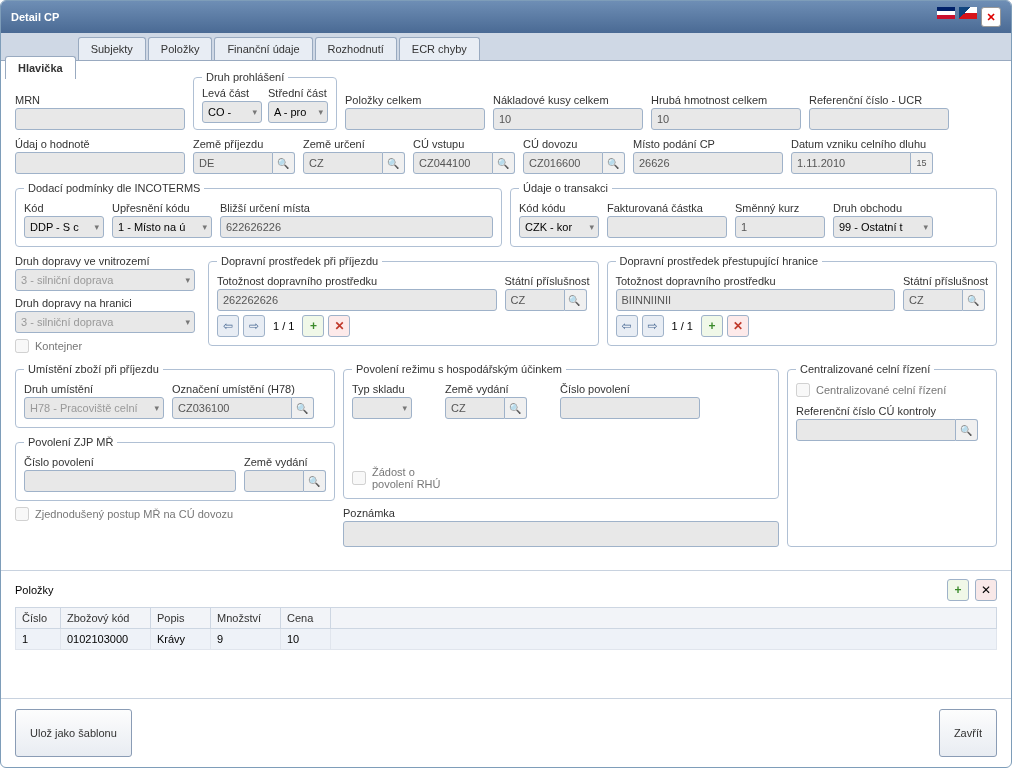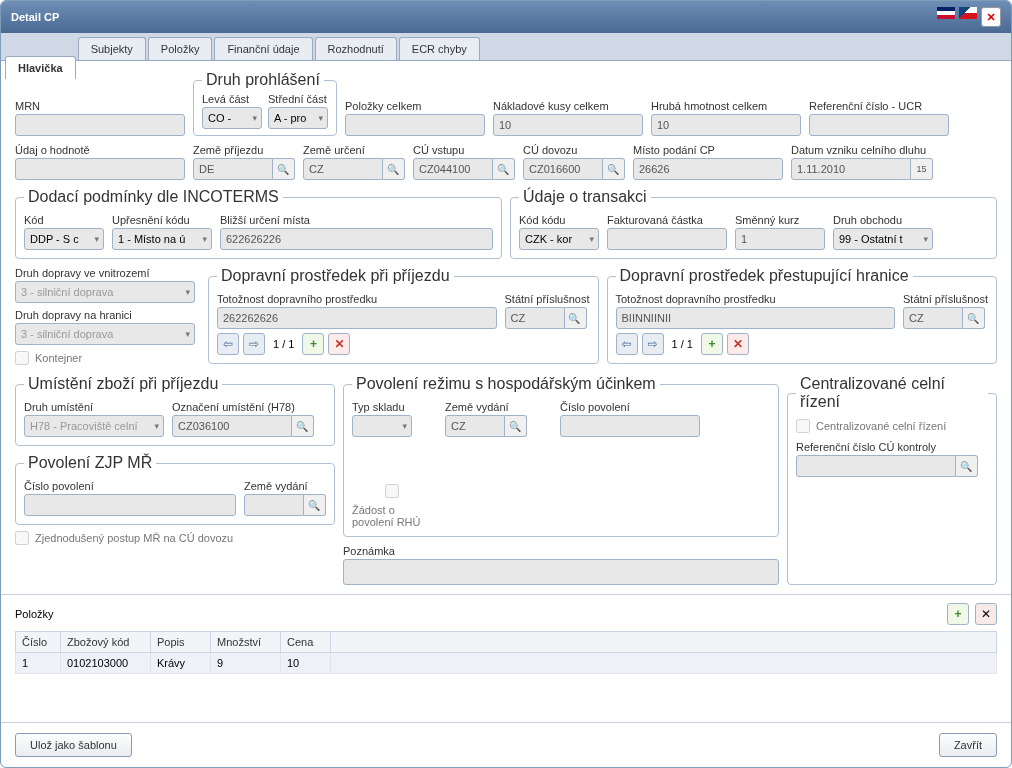--- a/index.html
+++ b/index.html
@@ -21,36 +21,36 @@
 .field input, .field select, .combo { height: 22px; border: 1px solid #9fb2c9; border-radius: 3px; padding: 2px 5px; background: #fff; font-size: 11px; }
 .field input[readonly], .readonly { background: #e8e8e8; color: #555; }
 .combo { display: flex; align-items: center; background: #e8e8e8; position: relative; padding-right: 18px; }
 .combo::after { content: "▾"; position: absolute; right: 4px; color: #777; font-size: 9px; }
 .lookup { display: flex; }
 .lookup input { border-radius: 3px 0 0 3px; }
 .lookup .mag { width: 22px; height: 22px; border: 1px solid #9fb2c9; border-left: none; border-radius: 0 3px 3px 0; background: #f0f0f0; display: flex; align-items: center; justify-content: center; cursor: pointer; }
 .mag::before { content: "🔍"; font-size: 10px; filter: grayscale(0.3); }
 .cal { width: 22px; height: 22px; border: 1px solid #9fb2c9; border-left: none; border-radius: 0 3px 3px 0; background: #f0f0f0; display: flex; align-items: center; justify-content: center; font-size: 9px; color: #555; }
 fieldset { border: 1px solid #b0c0d4; border-radius: 4px; padding: 8px; }
-legend { color: #333; padding: 0 4px; font-size: 16px; }
+legend { color: #333; padding: 0 4px; font-size: 11px; }
 .nav-btns { display: flex; gap: 4px; align-items: center; margin-top: 4px; }
 .icon-btn { width: 22px; height: 22px; border: 1px solid #9fb2c9; border-radius: 3px; display: flex; align-items: center; justify-content: center; cursor: pointer; font-size: 12px; }
 .icon-btn.arrow { background: #e8edf4; color: #4a6a94; }
 .icon-btn.add { background: #f0f8e8; color: #3a8a2a; font-weight: bold; }
 .icon-btn.del { background: #fdeaea; color: #c0392b; font-weight: bold; }
 .icon-btn.del-big { background: #f8e8e8; }
 .checkbox-row { display: flex; align-items: center; gap: 6px; color: #777; margin-top: 6px; }
 .checkbox-row input { width: 14px; height: 14px; }
 .items-section { border-top: 1px solid #c8d2df; margin-top: 4px; padding: 8px 14px; }
 .items-header { display: flex; justify-content: space-between; align-items: center; margin-bottom: 6px; }
 table { width: 100%; border-collapse: collapse; }
 th { text-align: left; background: #f2f4f8; border: 1px solid #cdd6e2; padding: 4px 6px; font-weight: normal; color: #333; }
 td { border: 1px solid #e0e5ed; padding: 4px 6px; background: #eef2f8; }
 .footer { padding: 10px 14px; border-top: 1px solid #c8d2df; display: flex; justify-content: space-between; }
-.btn { padding: 5px 14px; border: 1px solid #8a9cb5; border-radius: 3px; background: linear-gradient(to bottom, #fdfdfd, #e8ecf2); cursor: pointer; color: #333; }
+.btn { padding: 17px 14px; border: 1px solid #8a9cb5; border-radius: 3px; background: linear-gradient(to bottom, #fdfdfd, #e8ecf2); cursor: pointer; color: #333; }
 .grey-text { color: #999; }
 .w60{width:60px}.w80{width:80px}.w90{width:90px}.w100{width:100px}.w120{width:120px}.w140{width:140px}.w150{width:150px}.w170{width:170px}.w180{width:180px}
 </style>
 </head>
 <body>
 
 <div class="window">
   <div class="titlebar">
     <span>Detail CP</span>
     <div class="titlebar-icons">
@@ -331,21 +331,21 @@
               <label>Země vydání</label>
               <div class="lookup">
                   <input class="readonly w60 grey-text" readonly="" value="CZ" style="">
                   <span class="mag"></span>
                 </div>
             </div>
             <div class="field">
               <label>Číslo povolení</label>
               <input class="readonly w140" readonly="" value="" style="">
             </div>
-            <div class="checkbox-row" style="margin-top:14px;flex-direction:column;">
+            <div class="checkbox-row" style="margin-top:14px;">
               <input type="checkbox" disabled="" style="">
               <span style="max-width:80px;">Žádost o povolení RHÚ</span>
             </div>
           </div>
         </fieldset>
         <div class="field" style="margin-top:8px;">
           <label>Poznámka</label>
           <input class="readonly" style="width: 100%; height: 26px;" readonly="" value="">
         </div>
       </div>

